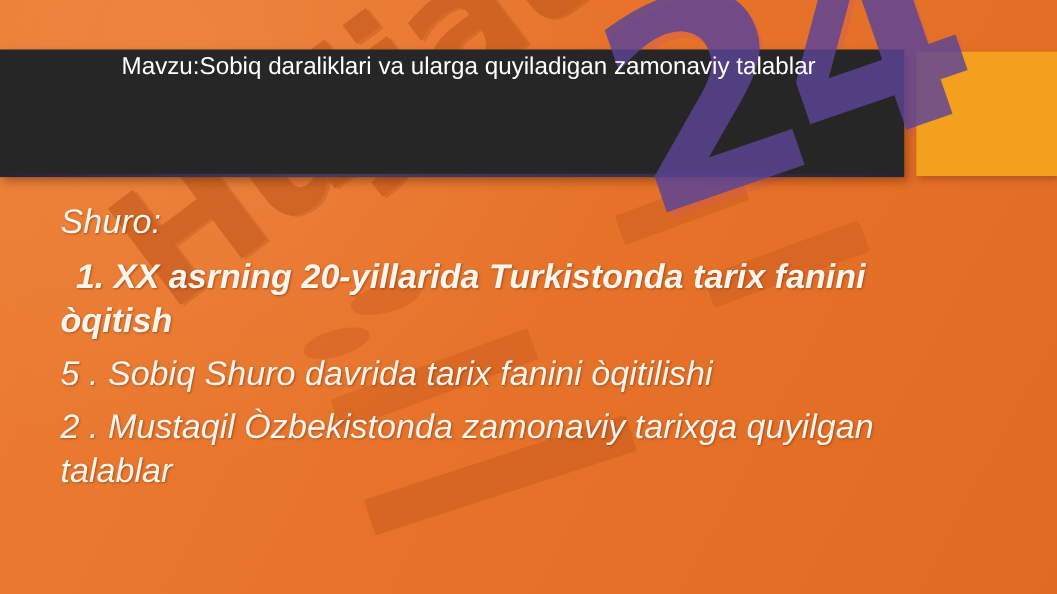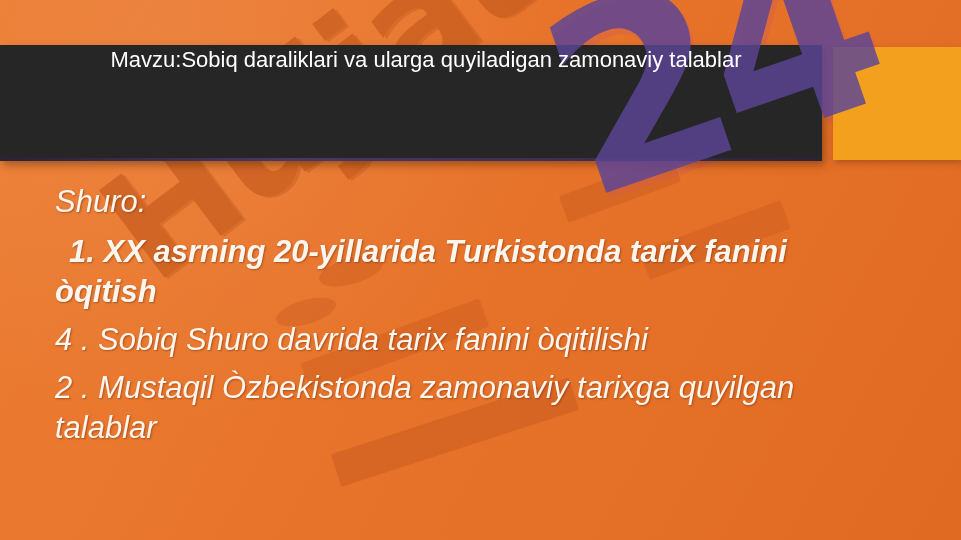--- a/index.html
+++ b/index.html
@@ -168,17 +168,17 @@
   <div id="title-bar">
     <div class="title-line">Mavzu:</div>
     <div class="title-line">Sobiq daraliklari va ularga quyiladigan zamonaviy talablar</div>
   </div>
 
   <div id="wm-24">24</div>
 
   <div id="body-text">
     <div class="body-line lead">Shuro:</div>
     <div class="body-line item item-1"> 1. XX asrning 20-yillarida Turkistonda tarix fanini òqitish</div>
-    <div class="body-line item item-2">4 . Sobiq Shuro davrida tarix fanini òqitilishi</div>
+    <div class="body-line item item-2">5 . Sobiq Shuro davrida tarix fanini òqitilishi</div>
     <div class="body-line item item-3">2 . Mustaqil Òzbekistonda zamonaviy tarixga quyilgan talablar</div>
   </div>
 
 </div>
 
 </body></html>

